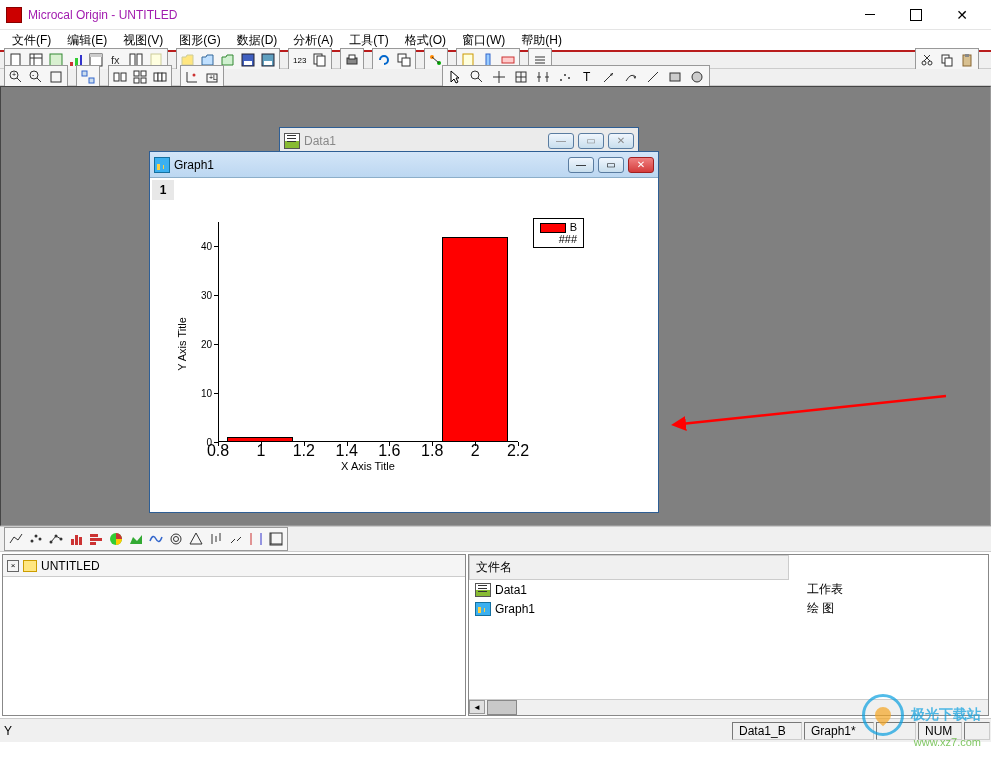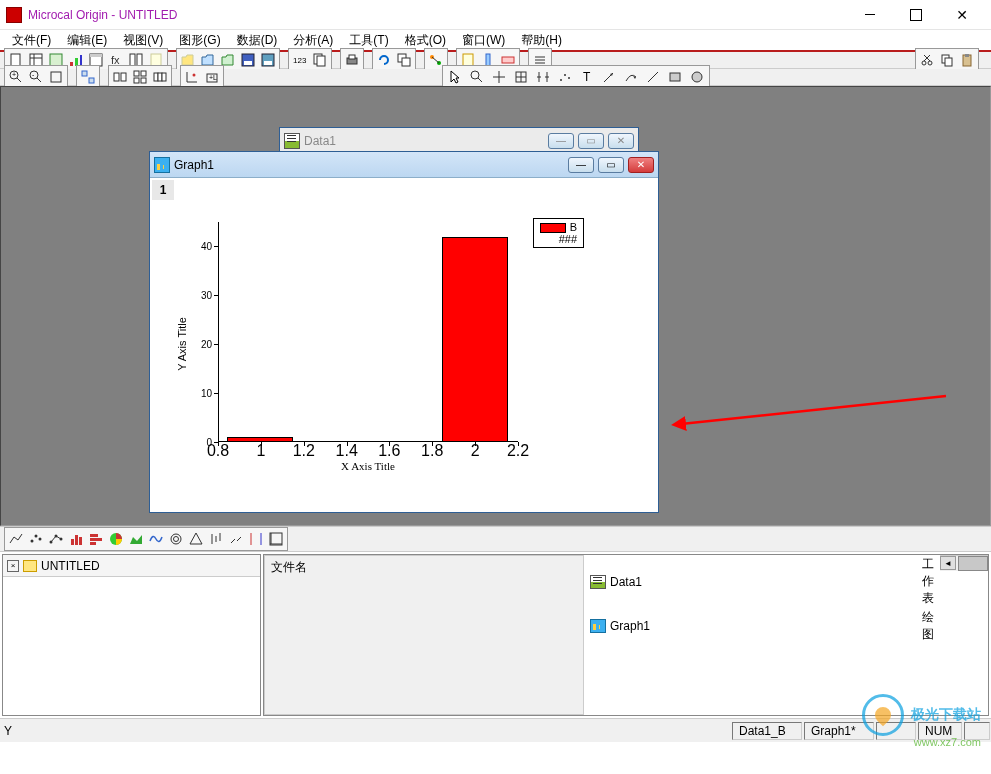--- a/index.html
+++ b/index.html
@@ -47,38 +47,38 @@
 
 .plot-area { position: absolute; left: 68px; top: 44px; width: 300px; height: 220px; }
 .axis-line { position: absolute; background: #000; }
 .y-axis { left: 0; top: 0; width: 1px; height: 100%; }
 .x-axis { left: 0; bottom: 0; height: 1px; width: 100%; }
 .tick-v { position: absolute; left: -4px; width: 4px; height: 1px; background: #000; }
 .tick-v-label { position: absolute; right: 100%; margin-right: 6px; transform: translateY(-50%); font-size: 10px; }
 .tick-h { position: absolute; bottom: -4px; width: 1px; height: 4px; background: #000; }
 .tick-h-label { position: absolute; top: 100%; margin-top: 0; transform: translateX(-50%); font-size: 16px; }
 .y-title { position: absolute; left: 32px; top: 50%; transform: translateX(-50%) translateY(-50%) rotate(-90deg); transform-origin: center; font-size: 11px; white-space: nowrap; }
-.x-title { position: absolute; top: 100%; margin-top: 18px; left: 50%; transform: translateX(-50%); font-size: 11px; font-family: Liberation Serif, serif; }
+.x-title { position: absolute; top: 100%; margin-top: 18px; left: 50%; transform: translateX(-50%); font-size: 11px; }
 .bar { position: absolute; bottom: 0; background: #ff0000; border: 1px solid #000; }
 .legend { position: absolute; right: 74px; top: 40px; border: 1px solid #000; padding: 2px 6px; background: #fff; font-size: 11px; }
 .legend-swatch { display: inline-block; width: 26px; height: 10px; background: #ff0000; border: 1px solid #000; margin-right: 4px; vertical-align: middle; }
 
 
 .arrow { position: absolute; left: 670px; top: 305px; width: 280px; height: 40px; }
 
 
 .plot-toolbar { height: 26px; background: #f0f0f0; border-top: 1px solid #ccc; border-bottom: 1px solid #ccc; display: flex; align-items: center; padding: 2px 4px; }
 
 
 .bottom-panes { display: flex; height: 166px; }
 .proj-pane { width: 464px; border: 1px solid #888; margin: 2px; background: #fff; display:flex; flex-direction:column; }
 .proj-header { display: flex; align-items: center; padding: 2px 4px; border-bottom: 1px solid #ccc; background: #f5f5f5; height: 22px; }
 .proj-close { width: 12px; height: 12px; border: 1px solid #666; font-size: 8px; display: flex; align-items: center; justify-content: center; margin-right: 4px; }
 .folder-icon { width: 14px; height: 12px; background: #ffe680; border: 1px solid #cc9d00; margin-right: 4px; }
-.list-pane { flex: 1; border: 1px solid #888; margin: 2px 2px 2px 0; background: #fff; display: flex; flex-direction: row; }
+.list-pane { flex: 1; border: 1px solid #888; margin: 2px 2px 2px 0; background: #fff; display: flex; flex-direction: column; }
 .list-header { display: flex; }
 .list-header > div { padding: 3px 6px; background: #f0f0f0; border: 1px solid #ccc; font-size: 12px; }
 .col-name { width: 320px; }
 .col-type { flex: 1; }
 .list-body { flex: 1; }
 .list-row { display: flex; padding: 1px 6px; align-items: center; }
 .list-row .item-icon { width: 16px; height: 14px; margin-right: 4px; }
 .list-row .name-cell { width: 312px; }
 .list-row .type-cell { flex: 1; }
 .list-scroll { height: 16px; background: #f0f0f0; border-top: 1px solid #ccc; display: flex; }

